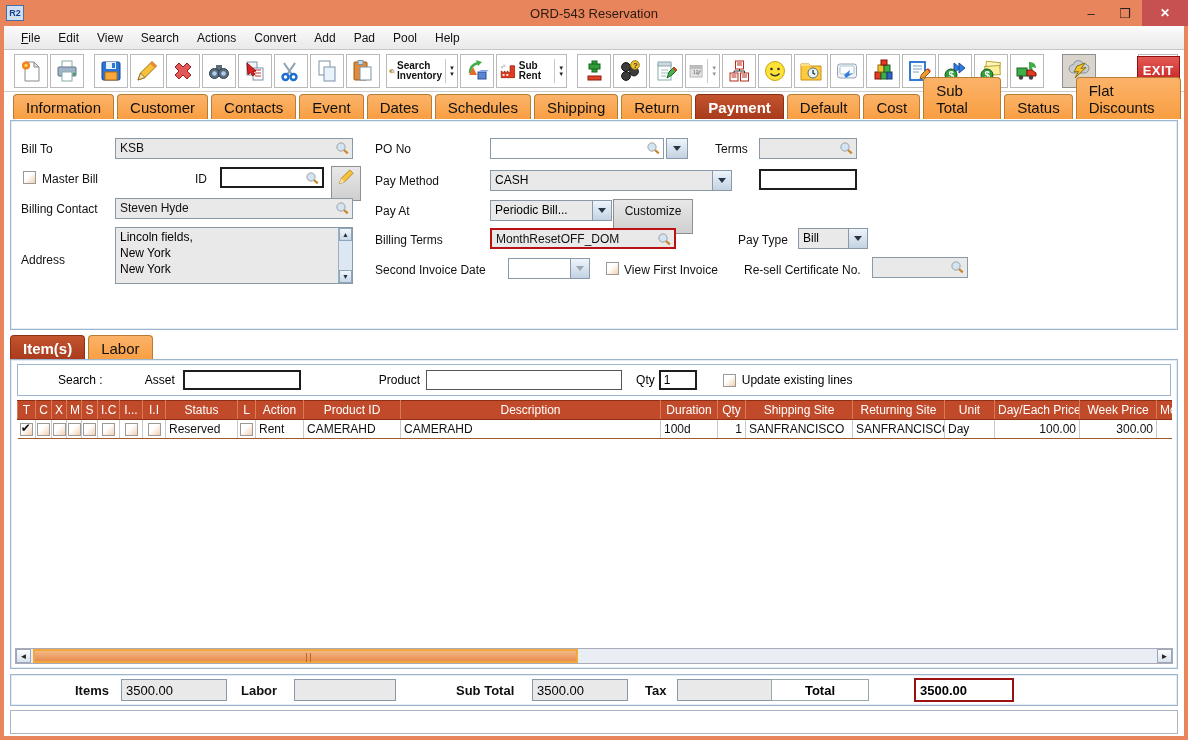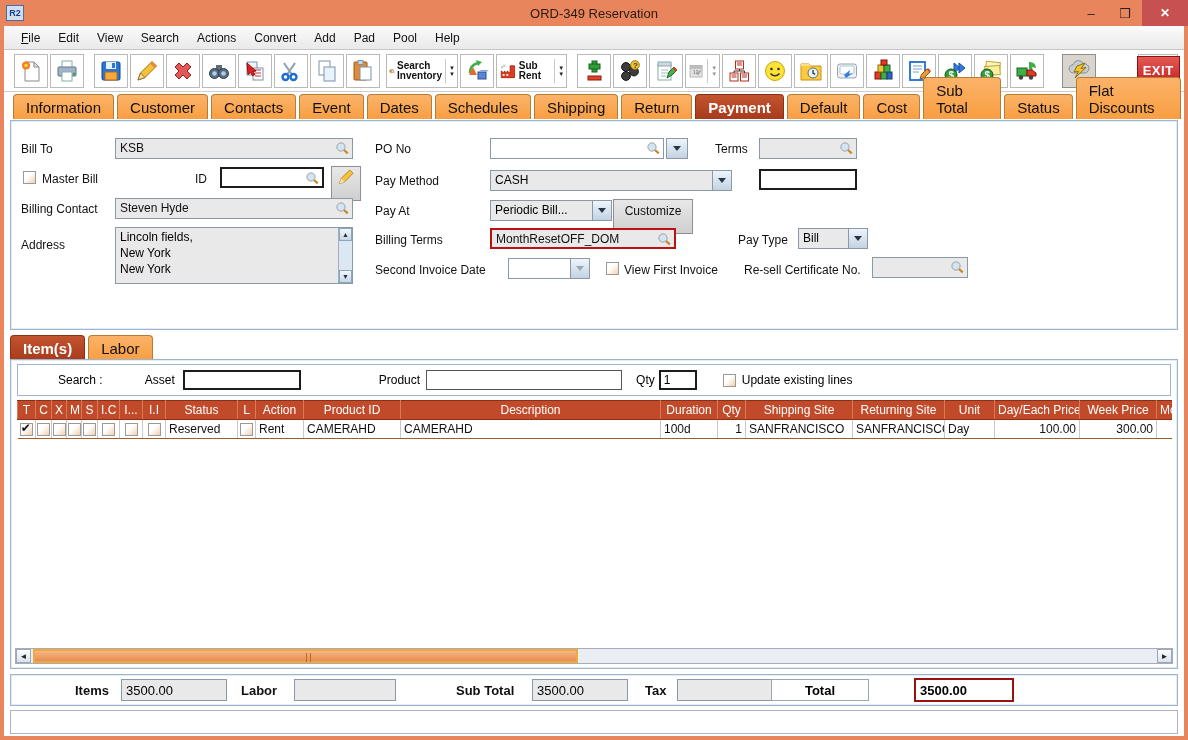--- a/index.html
+++ b/index.html
@@ -91,21 +91,21 @@
 
   .statusbar { position:absolute; left:6px; top:684px; width:1168px; height:24px; border:1px solid #aab6c2; background:#fff; }
 </style>
 </head>
 <body>
 
 <div class="window">
 
   <div class="titlebar">
     <div class="app-icon">R2</div>
-    <div class="title-text">ORD-349 Reservation</div>
+    <div class="title-text">ORD-543 Reservation</div>
     <div class="title-btns">
       <div class="tb-min">–</div>
       <div class="tb-max">❒</div>
       <div class="tb-close">✕</div>
     </div>
   </div>
 
   <div class="client">
 
     <div class="menubar">
@@ -394,21 +394,21 @@
             <path d="M3 21l2.5-7L17 2.5 21.5 7 10 18.5z" fill="#f9c03a" stroke="#9a7410"></path>
             <path d="M3 21l2.5-7 4.5 4.5z" fill="#f6dfb2"></path>
           </svg></div>
       <span class="flabel" style="left:10px;top:81px">Billing Contact</span>
       <div class="field" style="left:104px;top:77px;width:238px"><span>Steven Hyde</span>
         <svg class="mag" viewBox="0 0 20 20">
             <circle cx="8" cy="8" r="5.5" fill="#d3e4f2" stroke="#8a8a8a"></circle>
             <path d="M12 12l5 4.5" stroke="#c8882a" stroke-width="3"></path>
           </svg>
       </div>
-      <span class="flabel" style="left:10px;top:117px">Address</span>
+      <span class="flabel" style="left:10px;top:132px">Address</span>
       <div class="addr" style="left:104px;top:106px;width:238px;height:57px"><span>Lincoln fields,
 New York
 New York</span>
         <div class="vsb"><div class="up">▲</div><div class="dn">▼</div></div>
       </div>
 
       <span class="flabel" style="left:364px;top:21px">PO No</span>
       <div class="field white" style="left:479px;top:17px;width:174px"><span></span>
         <svg class="mag" viewBox="0 0 20 20">
             <circle cx="8" cy="8" r="5.5" fill="#d3e4f2" stroke="#8a8a8a"></circle>

